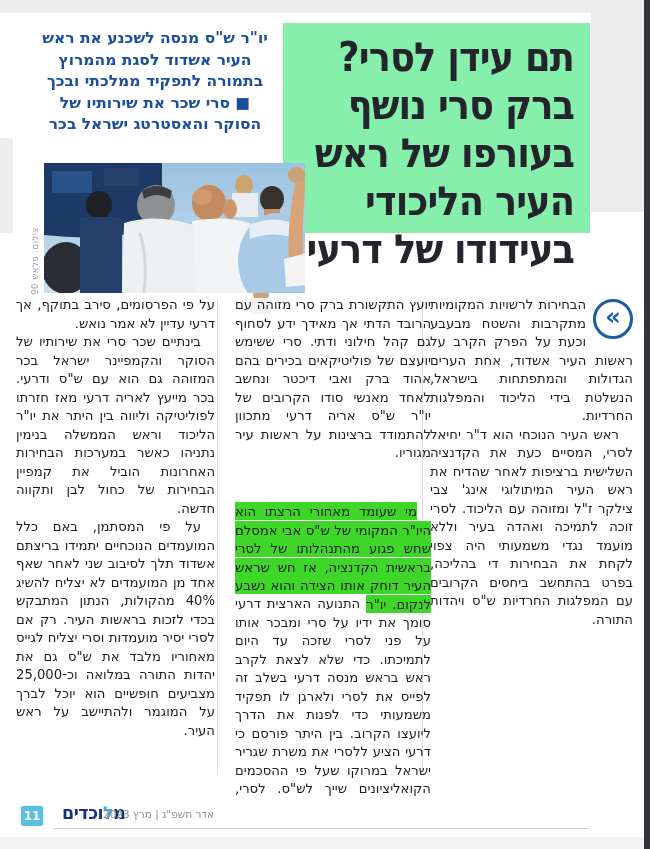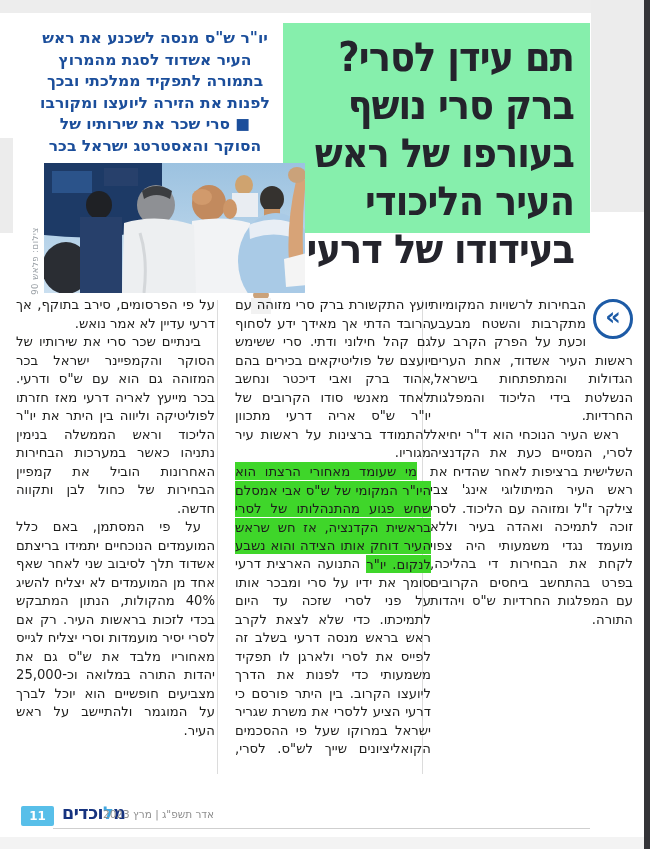--- a/index.html
+++ b/index.html
@@ -44,38 +44,38 @@
   }
 
   
   .col{
     position:absolute;top:296px;height:482px;
     font-size:13.2px;line-height:18.5px;color:#1e1e1c;
     text-align:justify;z-index:2;
   }
   .col p{margin:0;}
   .col p.ind{text-indent:14px;}
-  .col p.cont-end{text-align-last:justify;}
+  .col p.cont-end{text-align-last:justify;margin-top:40px;}
   .col1{left:430px;width:203px;}
   .col2{left:235px;width:196px;}
   .col3{left:16px;width:199px;}
   .divider{position:absolute;top:300px;height:474px;width:1px;background:#dcdcdc;}
   .div-a{left:422px;} .div-b{left:217px;}
 
   .qicon{
     float:right;width:34px;height:34px;border:3px solid #1d5ba6;border-radius:50%;
     margin-left:7px;margin-top:3px;display:flex;align-items:center;justify-content:center;
   }
   .qicon .qg{direction:ltr;color:#1d5ba6;font-weight:bold;font-size:24px;line-height:1;
     transform:translateY(-2px);}
   mark.hl{background:#3fd62a;color:inherit;padding:1.5px 0;}
 
   
   .pagenum{
-    position:absolute;left:21px;top:806px;width:33px;height:20px;background:#58bfe9;
+    position:absolute;left:21px;top:806px;width:22px;height:20px;background:#58bfe9;
     color:#ffffff;font-weight:bold;font-size:12px;line-height:20px;text-align:center;border-radius:2px;
   }
   .maglogo{
     position:absolute;left:46px;top:803px;font-weight:bold;font-size:17.5px;color:#16337f;
     letter-spacing:-0.5px;
     margin-left:16px;
   }
   .maglogo .lam{color:#42a7df;}
   .issuedate{position:absolute;left:103px;top:808px;font-size:10.5px;color:#8e8e8e;}
   .footrule{position:absolute;left:53px;top:828px;width:537px;height:1px;background:#cfcfcf;}
@@ -98,21 +98,20 @@
       <div>בעורפו של ראש</div>
       <div>העיר הליכודי</div>
       <div>בעידודו של דרעי</div>
     </div>
   </div>
 
   <div class="standfirst">
     <div>יו"ר ש"ס מנסה לשכנע את ראש</div>
     <div>העיר אשדוד לסגת מהמרוץ</div>
     <div>בתמורה לתפקיד ממלכתי ובכך</div>
-    <div>לפנות את הזירה ליועצו ומקורבו</div>
     <div>■ סרי שכר את שירותיו של</div>
     <div>הסוקר והאסטרטג ישראל בכר</div>
   </div>
 
   <div class="photo-bleed">
     <svg viewBox="0 0 22 24">
       <ellipse cx="11" cy="5" rx="8" ry="6" fill="#caa27a"></ellipse>
       <rect x="1" y="8" width="20" height="16" fill="#f2f2f2"></rect>
     </svg>
   </div>

